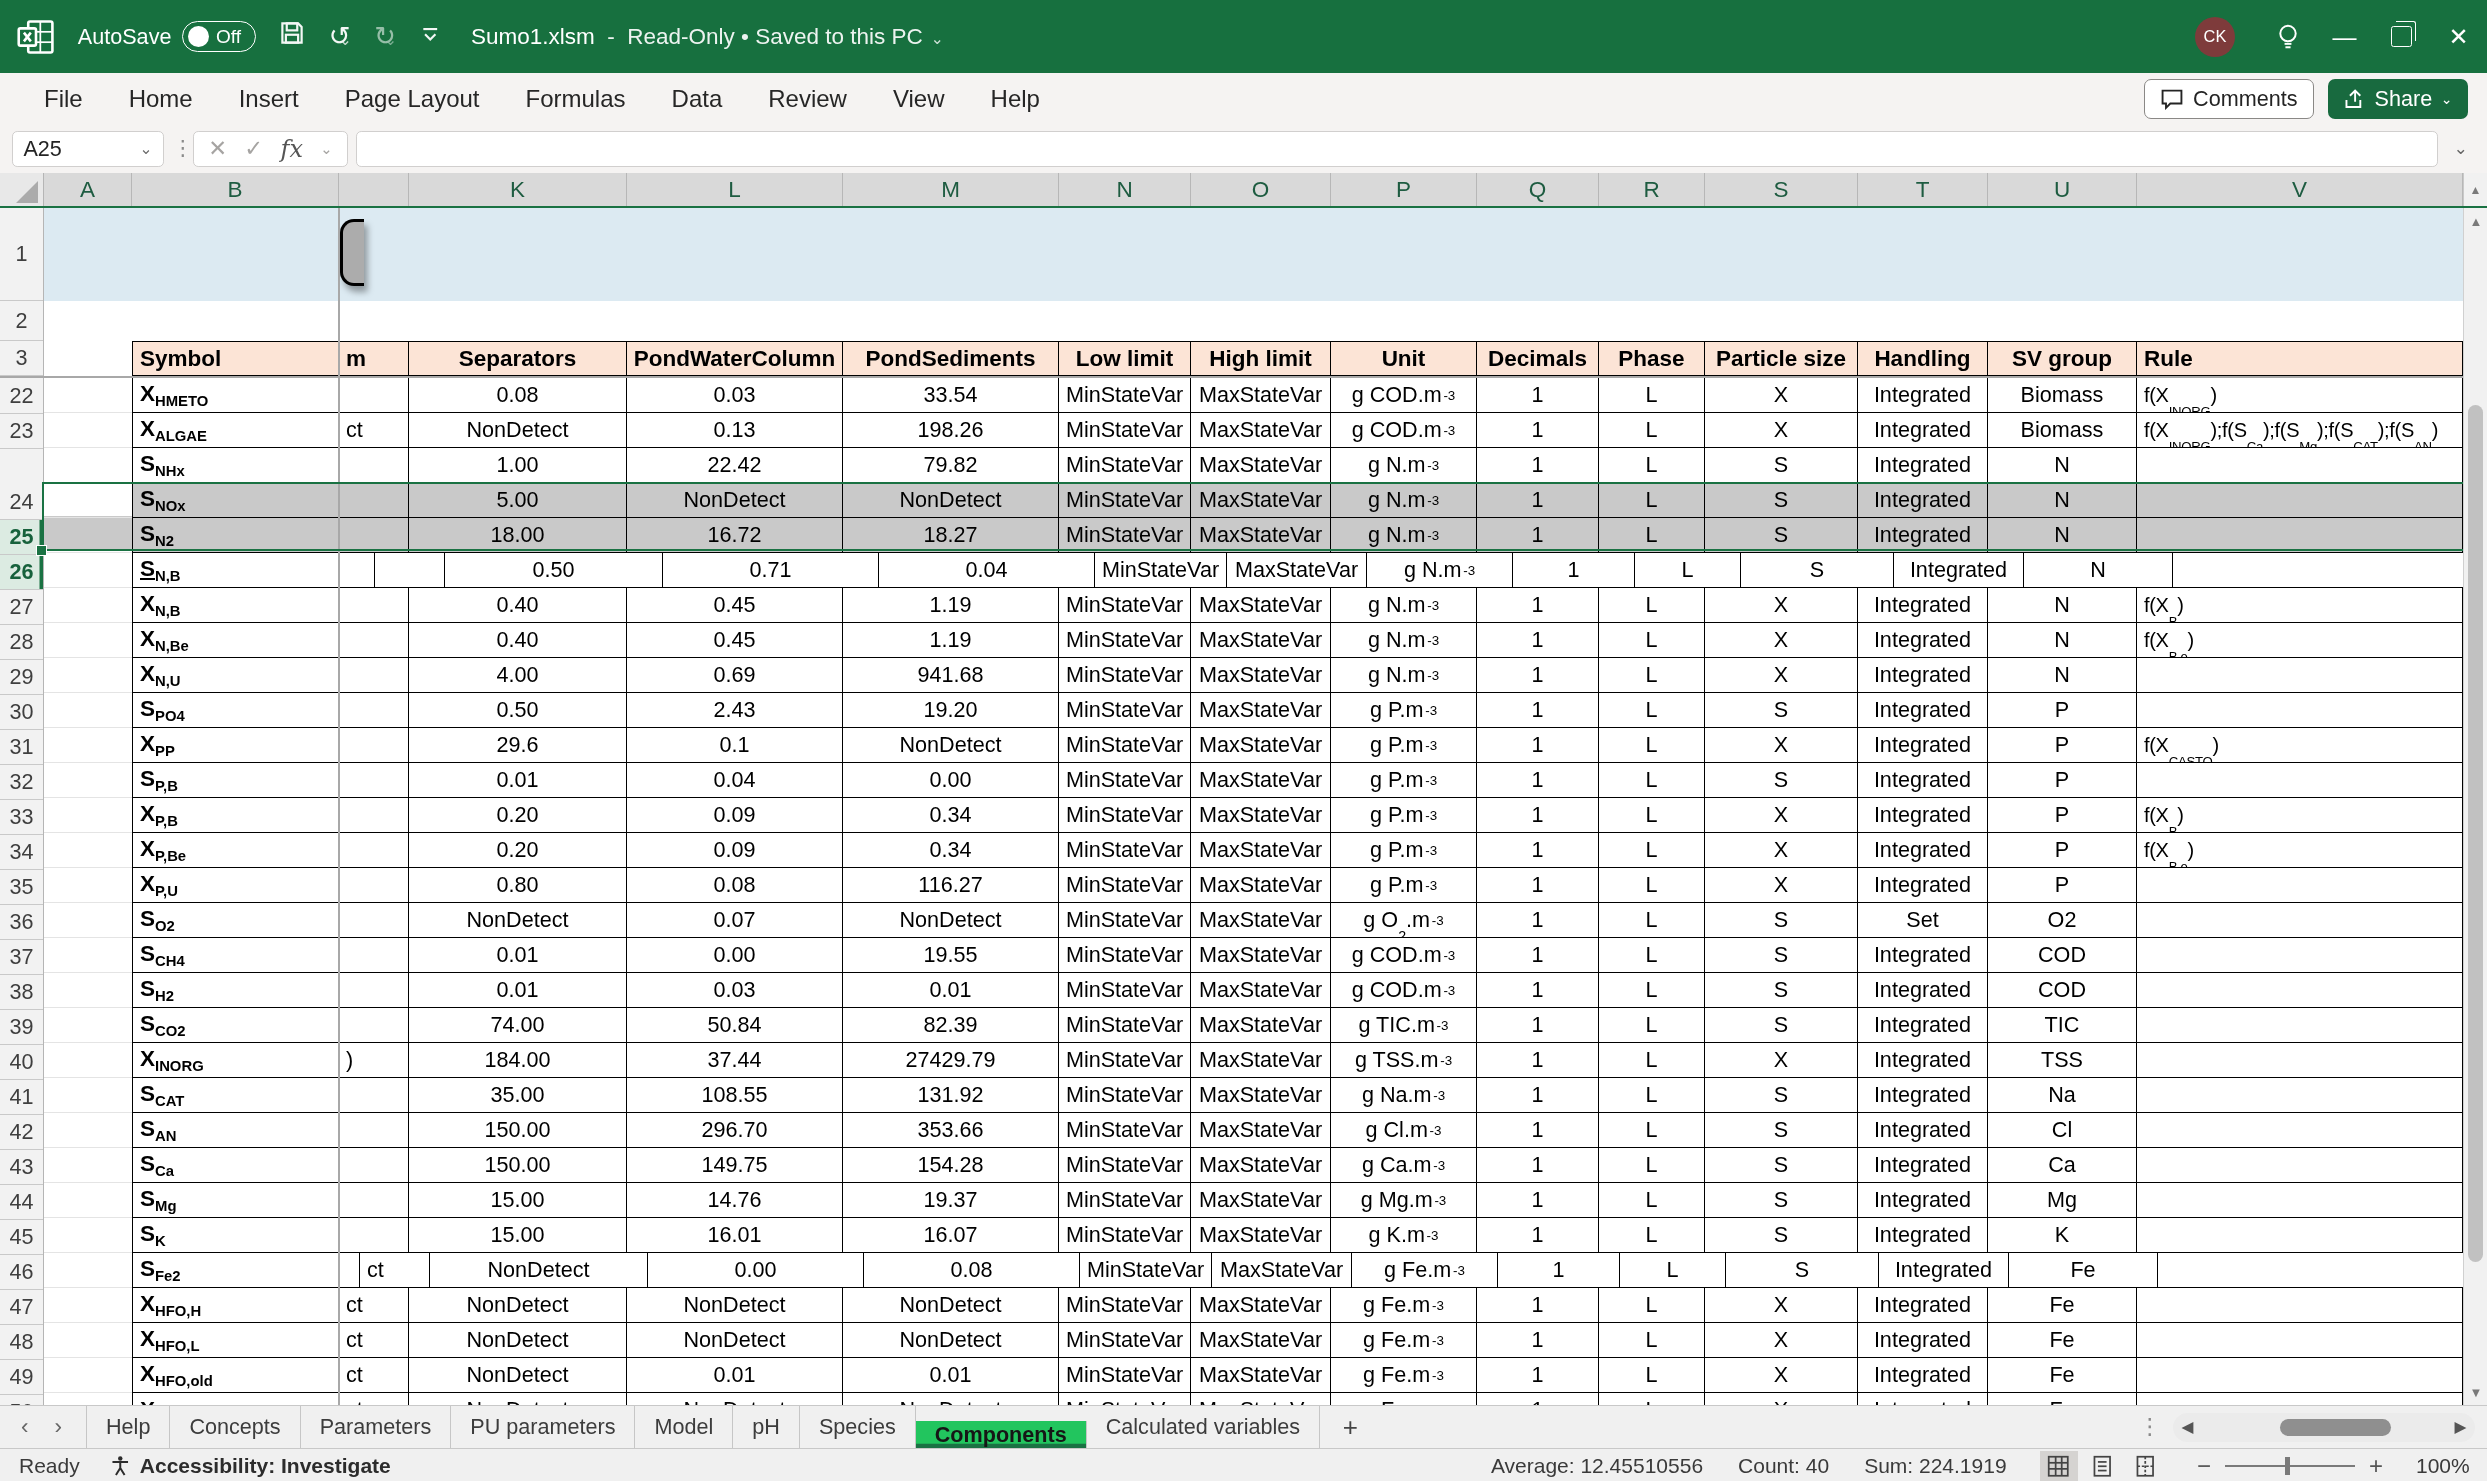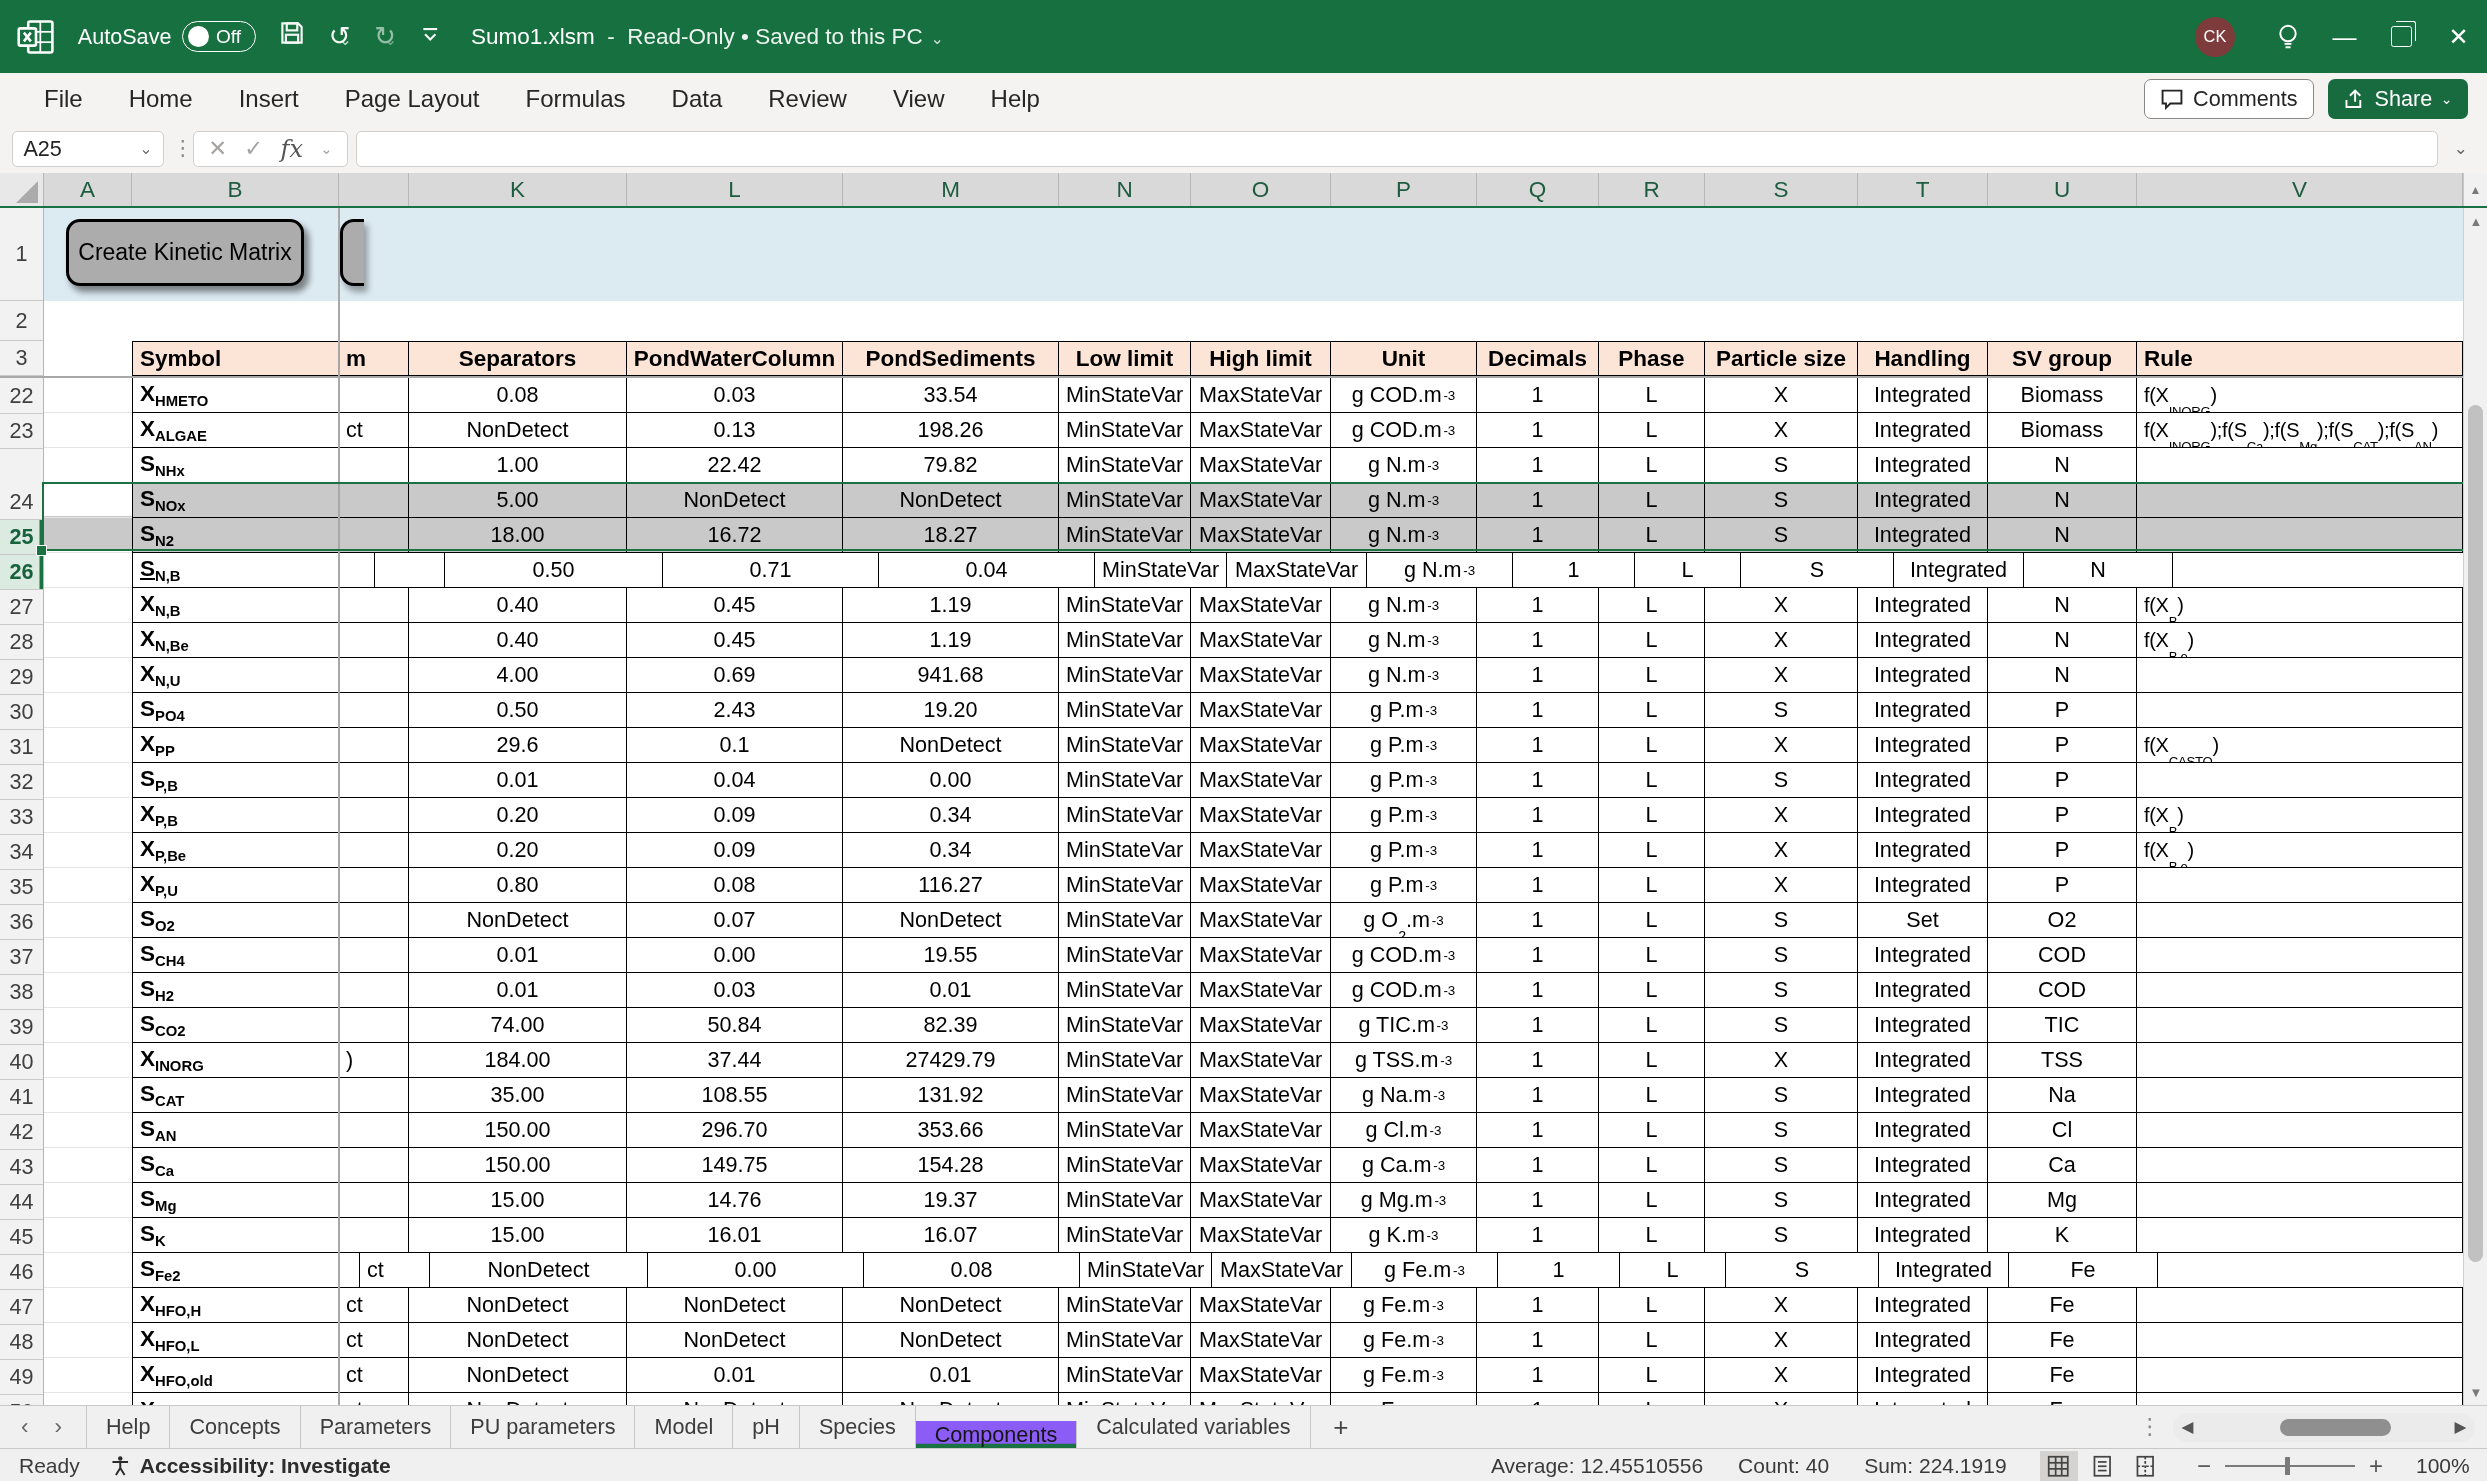--- a/index.html
+++ b/index.html
@@ -112,21 +112,21 @@
   .vs-arrow { position:absolute; left:0; width:24px; height:26px; display:flex; align-items:center;
     justify-content:center; color:#7a7a7a; font-size:13px; }
   .vs-thumb { position:absolute; left:4.3px; top:197px; width:14.7px; height:857px; background:#C1C1C1; border-radius:7.8px; }
 
   
   .tabbar { height:43px; background:#F0F0F0; border-top:0.9px solid #C8C8C8; display:flex; align-items:stretch; position:relative; }
   .nav-arrows { display:flex; align-items:center; gap:26px; padding:0 24px 0 21px; color:#666; font-size:22.5px; }
   .sheet-tab { display:flex; align-items:center; padding:0 19px; font-size:21.6px; color:#3C3C3C;
     border-right:0.9px solid #C6C6C6; position:relative; }
   .sheet-tab.first { border-left:0.9px solid #C6C6C6; }
-  .sheet-tab.active { background:#8b5cf6; color:#161616; font-weight:normal;
+  .sheet-tab.active { background:#22c55e; color:#161616; font-weight:bold;
     box-shadow:inset 0 -4.3px 0 #1A7243; border-right:0.9px solid #C6C6C6;margin-top:15px; }
   .tab-add { display:flex; align-items:center; padding:0 22.5px; font-size:26px; color:#444; }
   .tab-right { position:absolute; right:0; top:0; height:100%; display:flex; align-items:center; gap:22.5px; padding-right:12px; }
   .hscroll { position:relative; width:302px; height:29px; background:#EBEBEB; border-radius:14.7px; }
   .hs-arrow { position:absolute; top:0; height:29px; width:29px; display:flex; align-items:center;
     justify-content:center; color:#555; font-size:15.5px; }
   .hs-thumb { position:absolute; left:107px; top:6px; width:111px; height:17.3px; background:#8F8F8F; border-radius:8.6px; }
 
   
   .statusbar { height:35px; background:#F0F0F0; border-top:0.9px solid #C8C8C8;
@@ -894,21 +894,20 @@
         <div class="t-cell" style="width: 106px;">L</div>
         <div class="t-cell" style="width: 153px;">X</div>
         <div class="t-cell" style="width: 130px;">Integrated</div>
         <div class="t-cell" style="width: 149px;">Fe</div>
         <div class="t-cell left rule-cell" style="width: 326px;"></div>
       </div>
     </div>
   <div class="btn-sliver"></div>
   <div class="pane-v"></div>
   <div class="pane-h"></div>
-  <div class="btn-ckm">Create Kinetic Matrix</div>
   <div class="sel-overlay"></div>
   <div class="fill-handle"></div>
   <div class="vscroll">
     <div class="vs-arrow" style="top:0">▲</div>
     <div class="vs-thumb"></div>
     <div class="vs-arrow" style="bottom:0">▼</div>
   </div>
 </div>
 
 <div class="tabbar">

